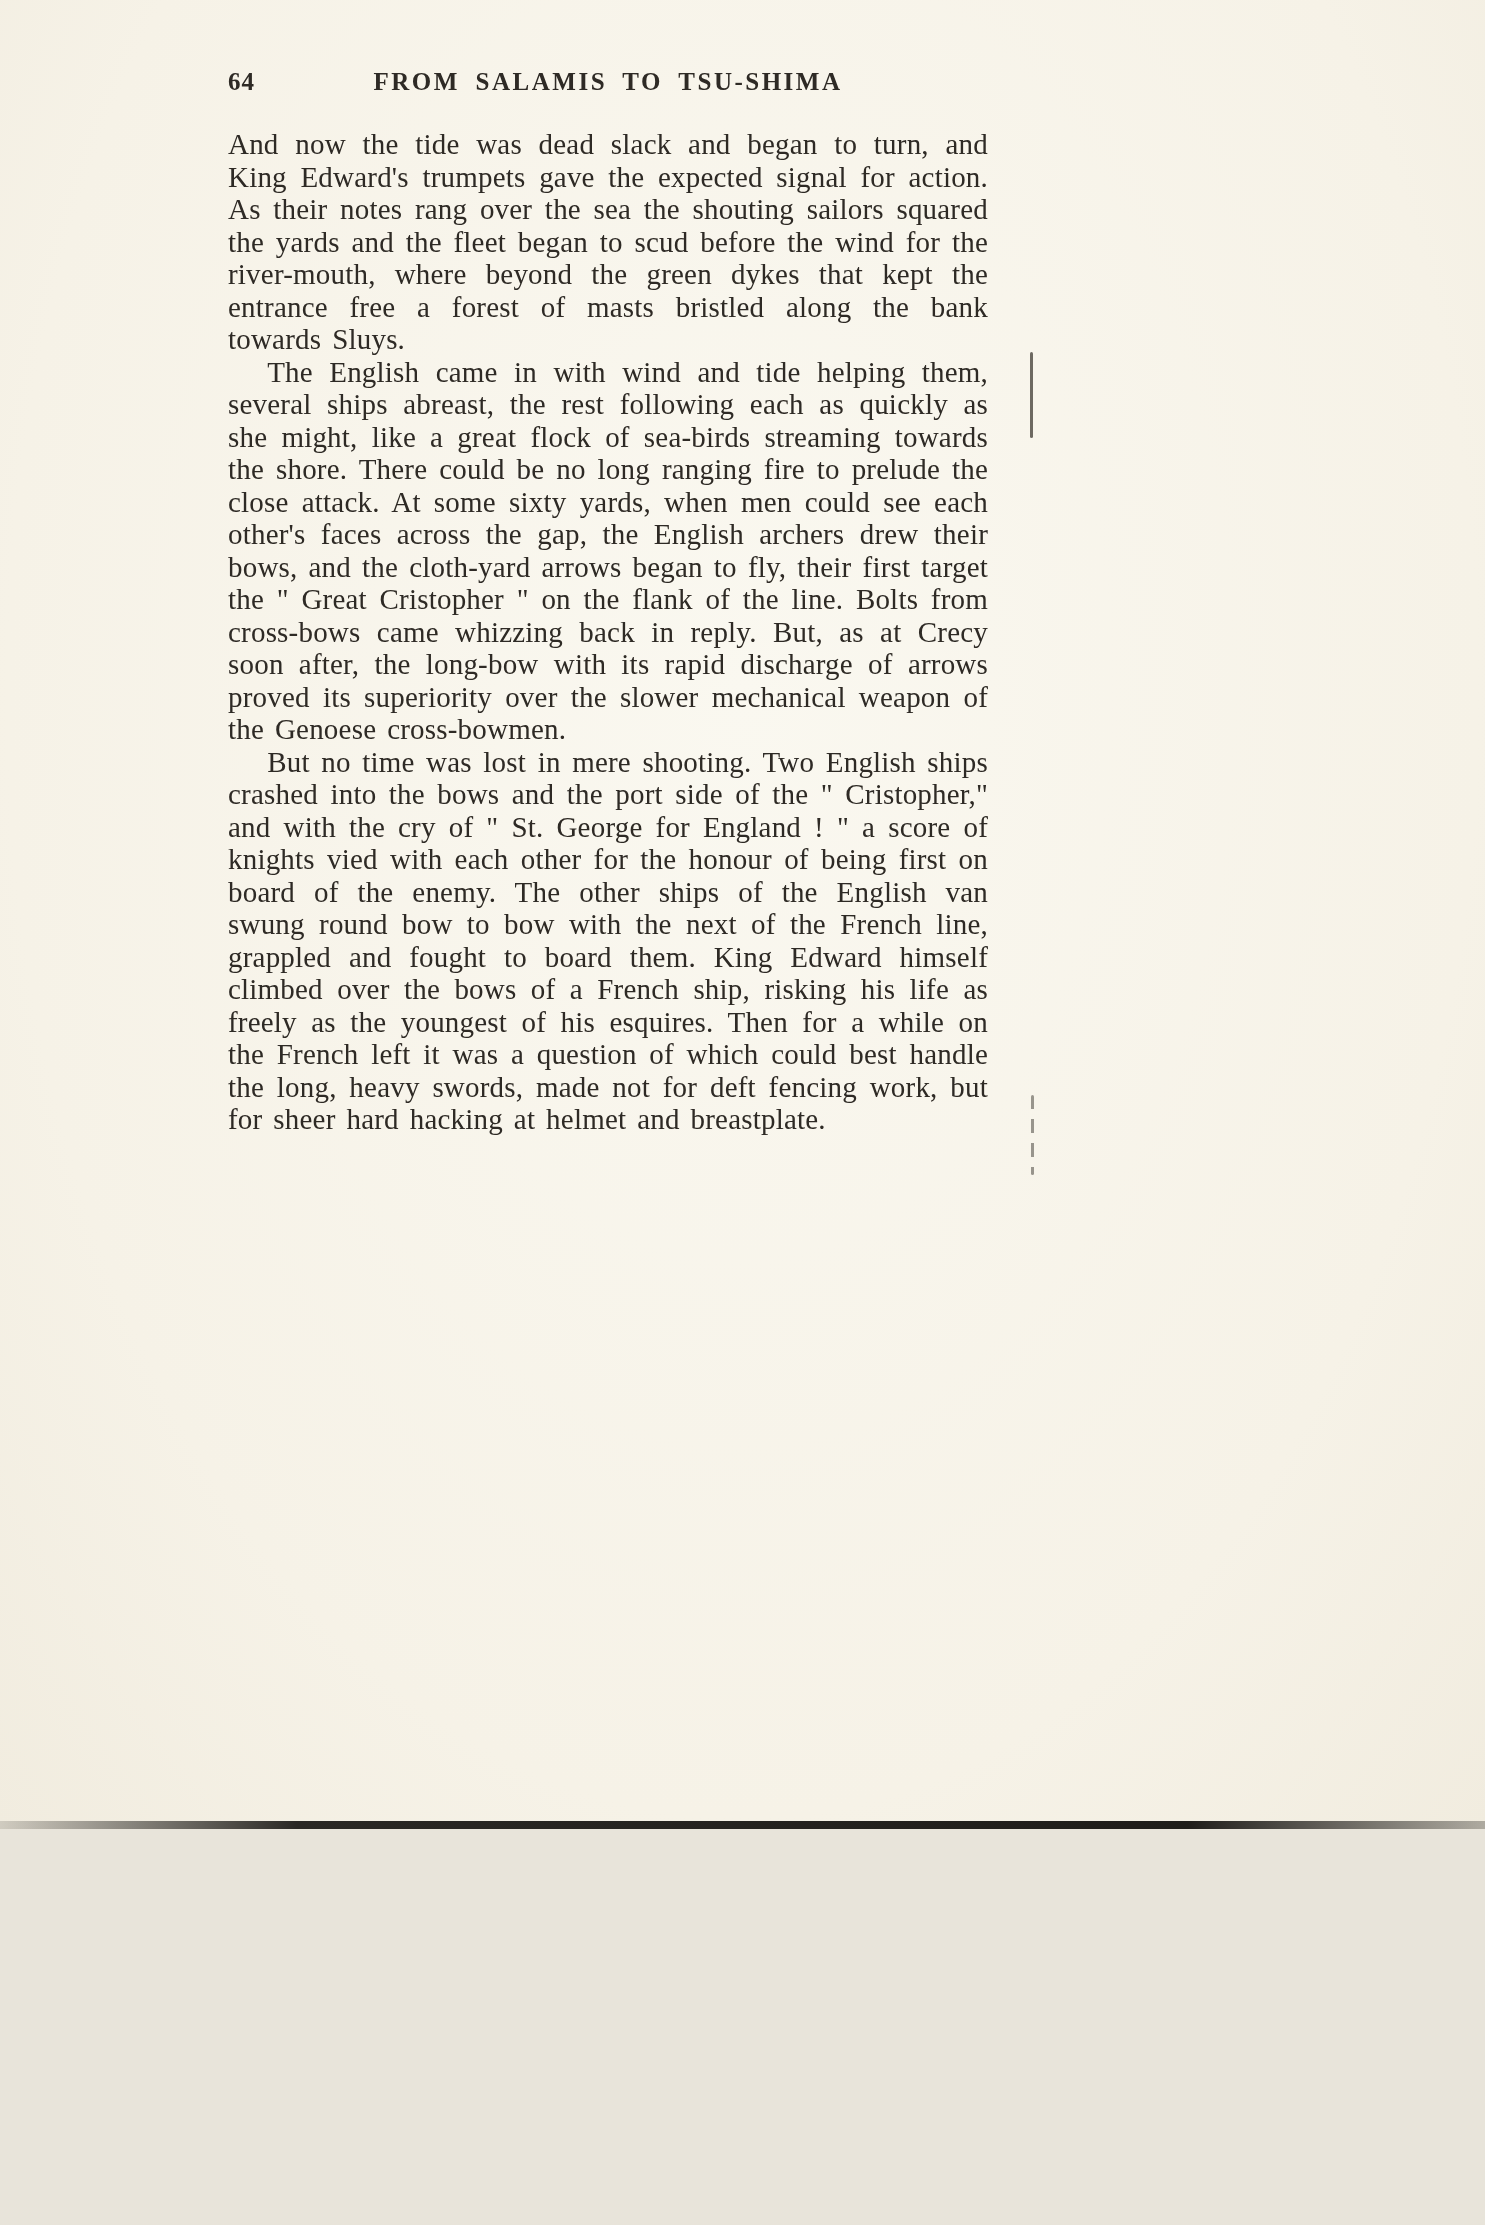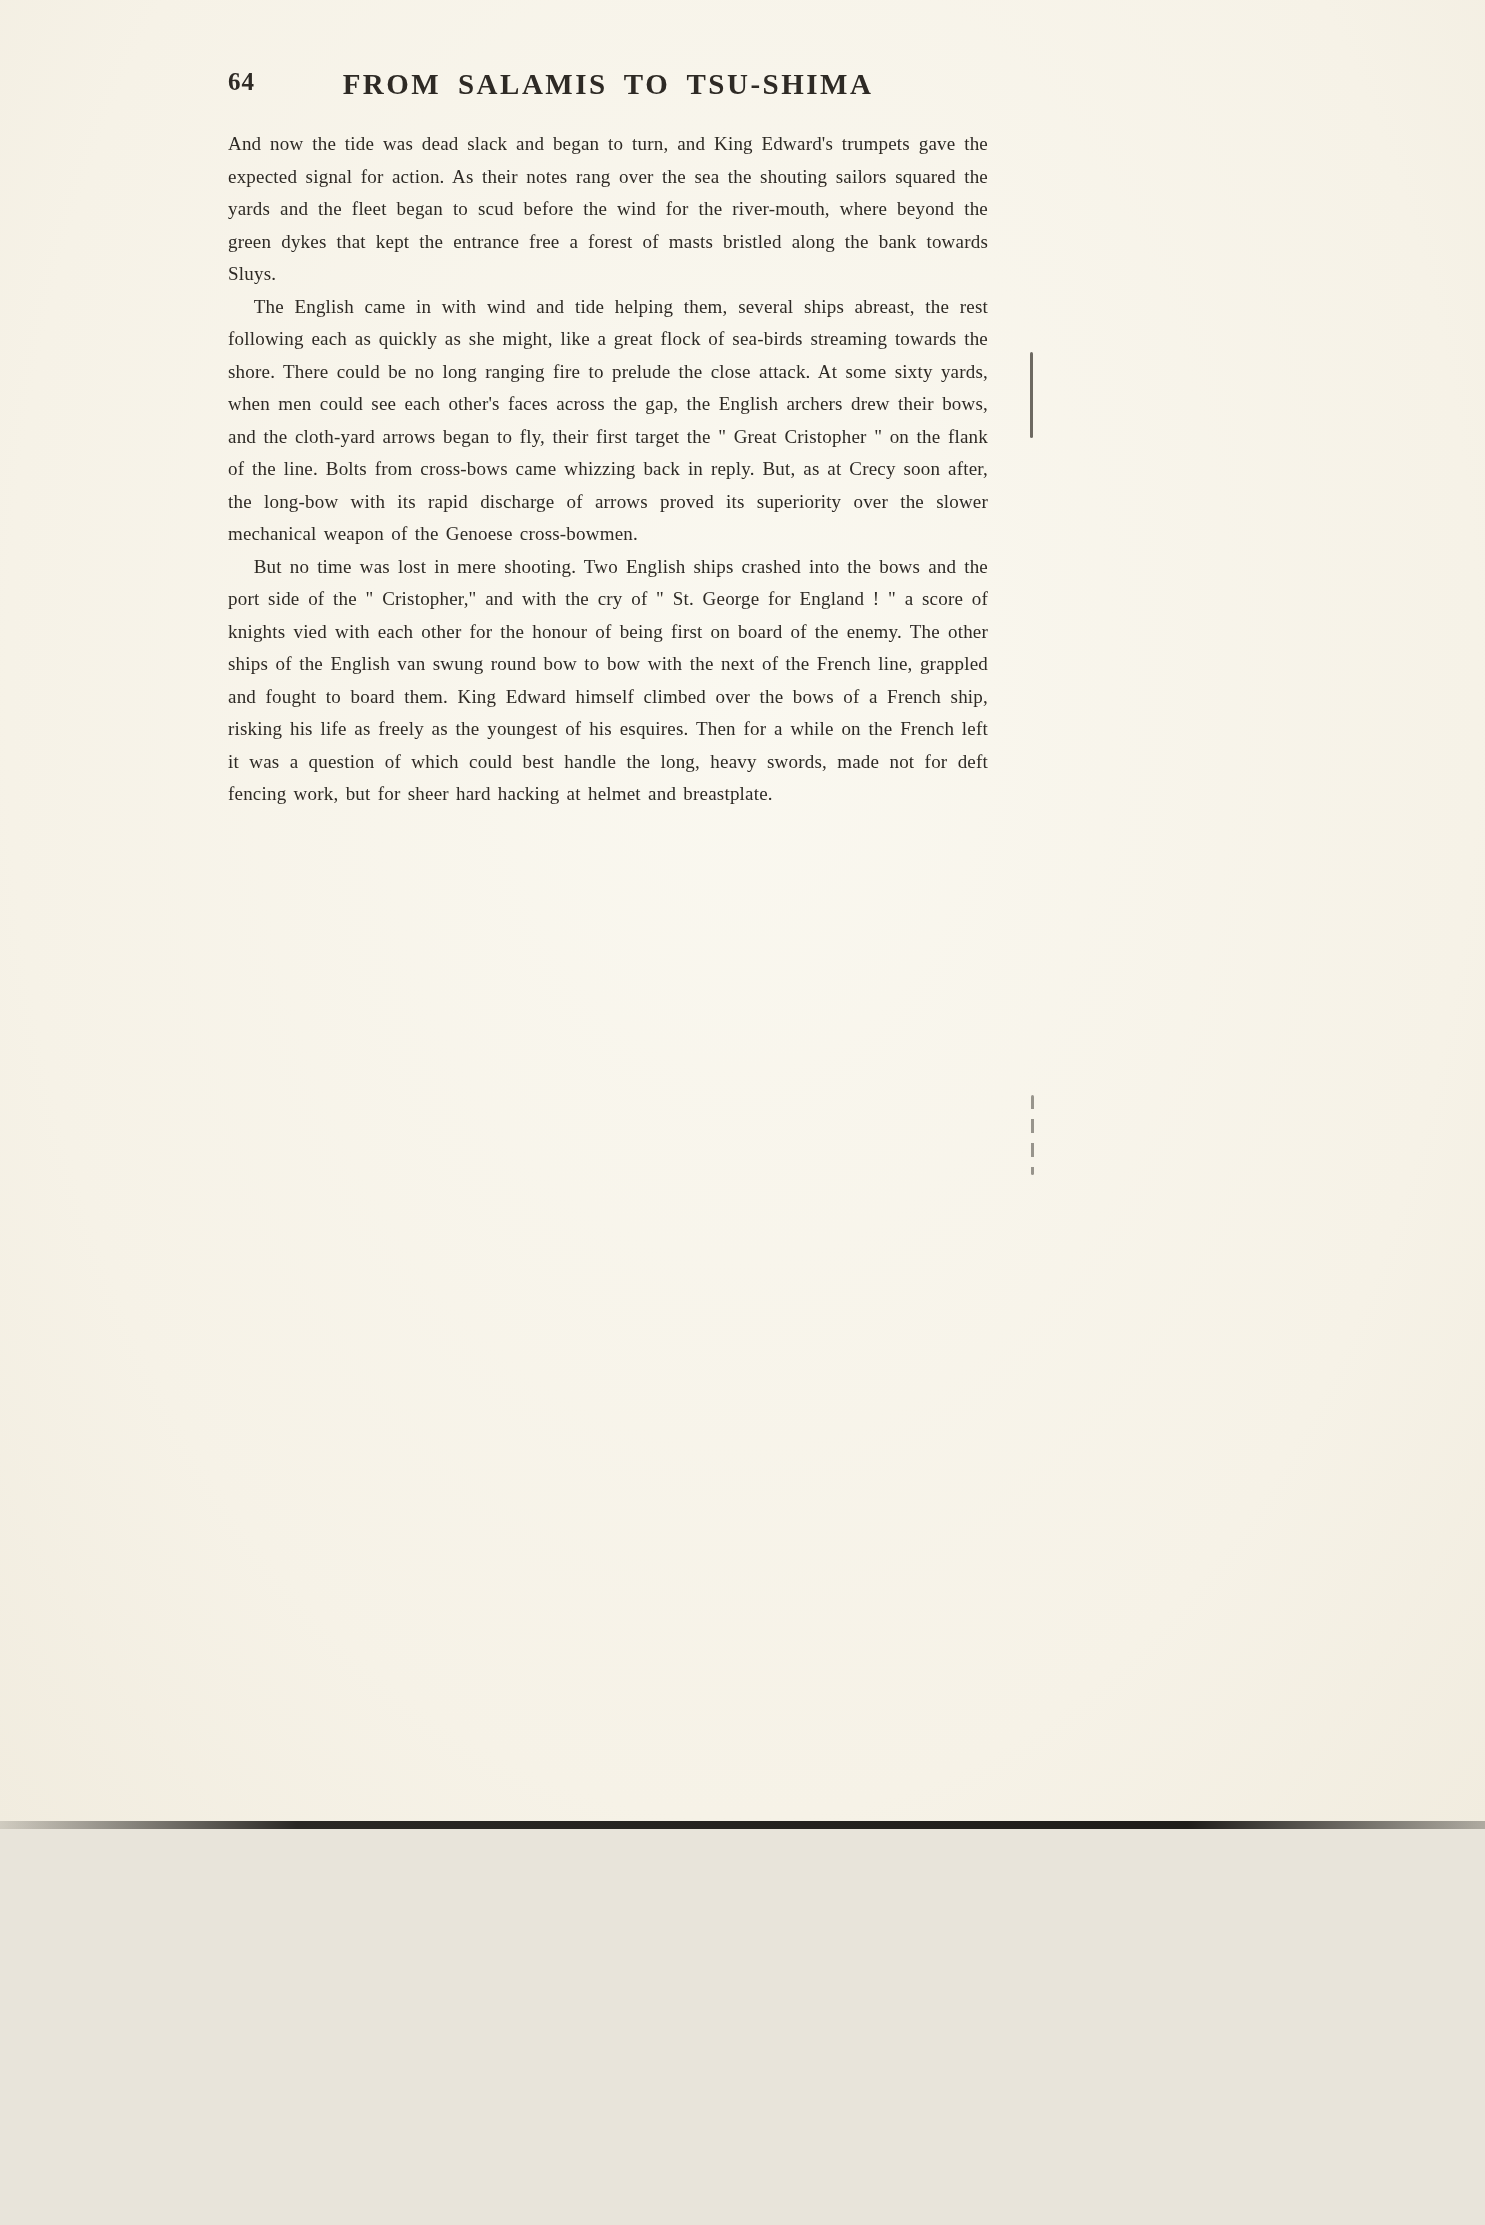--- a/index.html
+++ b/index.html
@@ -33,29 +33,29 @@
     position: absolute;
     left: 0;
     top: 0;
     font-size: 25px;
     font-weight: bold;
     letter-spacing: 1px;
   }
   .running-title {
     margin: 0;
     text-align: center;
-    font-size: 29px;
+    font-size: 25px;
     font-weight: bold;
     letter-spacing: 2.5px;
     word-spacing: 7px;
     white-space: nowrap;
   }
   .body-text p {
     margin: 0;
-    font-size: 19px;
+    font-size: 29px;
     line-height: 32.5px;
     text-align: justify;
     word-spacing: 0.12em;
     letter-spacing: 0.2px;
   }
   .body-text p.indent {
     text-indent: 1.35em;
     font-family: Liberation Serif, serif;
   }
   .scan-mark {

